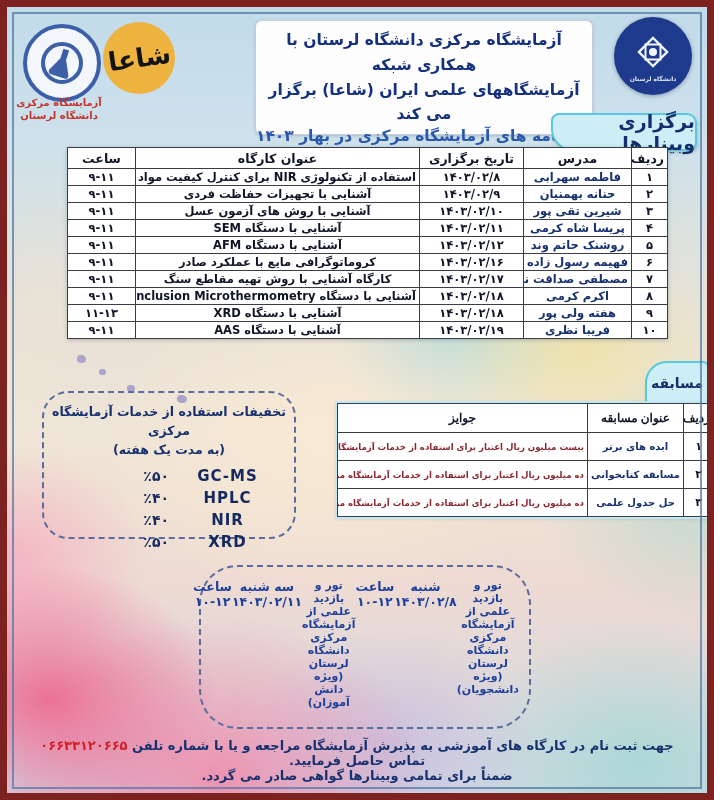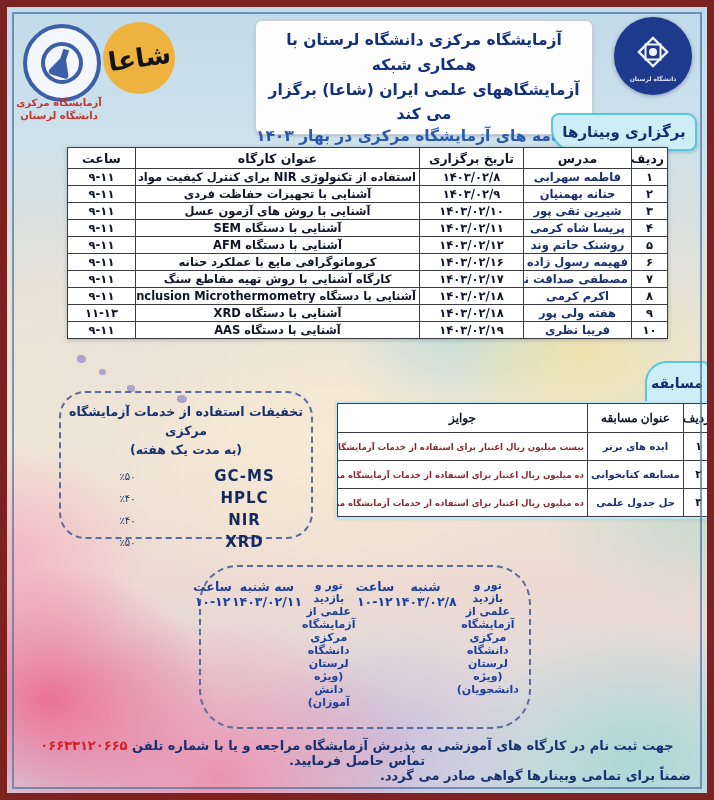--- a/index.html
+++ b/index.html
@@ -46,58 +46,58 @@
   .subtitle{position:absolute;left:220px;top:88px;width:380px;text-align:center;
     color:#2a58ad;font-weight:bold;font-size:15.5px;margin-top:32px;}
   .univ-logo{position:absolute;left:607px;top:10px;width:78px;height:78px;border-radius:50%;
     background:#1d3a8c;display:flex;flex-direction:column;align-items:center;justify-content:center;
     box-shadow:0 1px 4px rgba(20,40,90,.4);}
   .univ-caption{color:#e8ecf8;font-size:6px;font-weight:bold;margin-top:2px;}
   
   .tab{position:absolute;box-sizing:border-box;background:#cdeef6;border:2px solid #57c8de;
     color:#13306e;font-weight:bold;display:flex;align-items:center;justify-content:center;
     box-shadow:1px 2px 3px rgba(50,90,110,.25);}
-  .tab-webinars{left:544px;top:106px;width:146px;height:38px;font-size:15px;
+  .tab-webinars{left:544px;top:106px;width:146px;height:38px;font-size:19px;
     border-radius:8px 10px 8px 22px;}
   .tab-contest{left:638px;top:354px;width:64px;height:44px;font-size:14px;
     border-radius:22px 6px 6px 6px;text-align:center;}
   
   table{border-collapse:collapse;background:#fff;}
   td,th{border:1px solid #3c3c44;padding:0 3px;text-align:center;vertical-align:middle;}
   .main-table{position:absolute;left:60px;top:140px;width:600px;table-layout:fixed;
     box-shadow:0 1px 4px rgba(40,60,90,.3);}
   .main-table th{font-size:12.5px;font-weight:bold;color:#101527;height:20px;}
   .main-table td{font-size:11.5px;font-weight:bold;color:#101527;height:16px;white-space:nowrap;overflow:hidden;}
   .main-table td.c-instructor{color:#17306f;}
   .contest-table{position:absolute;left:330px;top:396px;width:376px;table-layout:fixed;
     outline:2px solid #bfe8f2;box-shadow:0 1px 4px rgba(40,60,90,.3);}
   .contest-table th{font-size:12px;font-weight:bold;color:#101527;height:28px;font-family:Liberation Serif, serif;}
   .contest-table td{height:27px;font-weight:bold;}
   .contest-table td.c-no{font-size:11px;color:#101527;}
   .contest-table td.c-title{font-size:10px;color:#17306f;}
   .contest-table td.c-prize{font-size:8.6px;color:#8a2630;white-space:nowrap;overflow:hidden;}
   
-  .discounts{position:absolute;left:52px;top:384px;width:254px;height:148px;box-sizing:border-box;
+  .discounts{position:absolute;left:35px;top:384px;width:254px;height:148px;box-sizing:border-box;
     border:2.5px dashed #5a6b9e;border-radius:26px;padding:10px 8px 6px 8px;color:#17306f;}
   .discounts-title{text-align:center;font-weight:bold;font-size:12.5px;line-height:1.5;}
   .disc-row{display:grid;grid-template-columns:1fr 1fr;align-items:center;height:22px;}
   .disc-service{font-size:15px;font-weight:bold;letter-spacing:1px;text-align:center;color:#14295e;}
-  .disc-percent{font-size:10px;font-weight:normal;text-align:center;color:#14295e;}
+  .disc-percent{font-size:14px;font-weight:bold;text-align:right;color:#14295e;}
   
   .tour-box{position:absolute;left:192px;top:558px;width:332px;height:164px;box-sizing:border-box;
     border:2.5px dashed #5a6b9e;border-radius:38px;padding:12px 10px;
     display:flex;flex-direction:row;justify-content:space-between;
     text-align:center;color:#1d3f9c;font-weight:bold;}
   .tour-line{font-size:12.5px;}
   .tour-line.small{font-size:11px;}
   
   .footer-note1{position:absolute;left:16px;right:16px;top:731px;text-align:center;
     color:#17316f;font-weight:bold;font-size:13px;}
   .footer-note1 .phone{color:#d22027;}
-  .footer-note2{position:absolute;left:16px;right:16px;top:761px;text-align:right;
+  .footer-note2{position:absolute;left:16px;right:16px;top:761px;text-align:center;
     color:#17316f;font-weight:bold;font-size:13px;}
   .ltr{direction:ltr;unicode-bidi:isolate;display:inline-block;}
   
   .speck{position:absolute;border-radius:45% 55% 50% 50%;background:#9b94c9;opacity:.8;}
 </style>
 </head>
 <body>
 
 <div class="poster">
 
@@ -181,21 +181,21 @@
       <td>۵</td>
       <td class="c-instructor">روشنک حاتم وند</td>
       <td><span class="ltr">۱۴۰۳/۰۲/۱۲</span></td>
       <td>آشنایی با دستگاه AFM</td>
       <td><span class="ltr">۹-۱۱</span></td>
     </tr>
     <tr>
       <td>۶</td>
       <td class="c-instructor">فهیمه رسول زاده</td>
       <td><span class="ltr">۱۴۰۳/۰۲/۱۶</span></td>
-      <td>کروماتوگرافی مایع با عملکرد حنانه</td>
+      <td>کروماتوگرافی مایع با عملکرد صادر</td>
       <td><span class="ltr">۹-۱۱</span></td>
     </tr>
     <tr>
       <td>۷</td>
       <td class="c-instructor">مصطفی صداقت نیا</td>
       <td><span class="ltr">۱۴۰۳/۰۲/۱۷</span></td>
       <td>کارگاه آشنایی با روش تهیه مقاطع سنگ</td>
       <td><span class="ltr">۹-۱۱</span></td>
     </tr>
     <tr>

